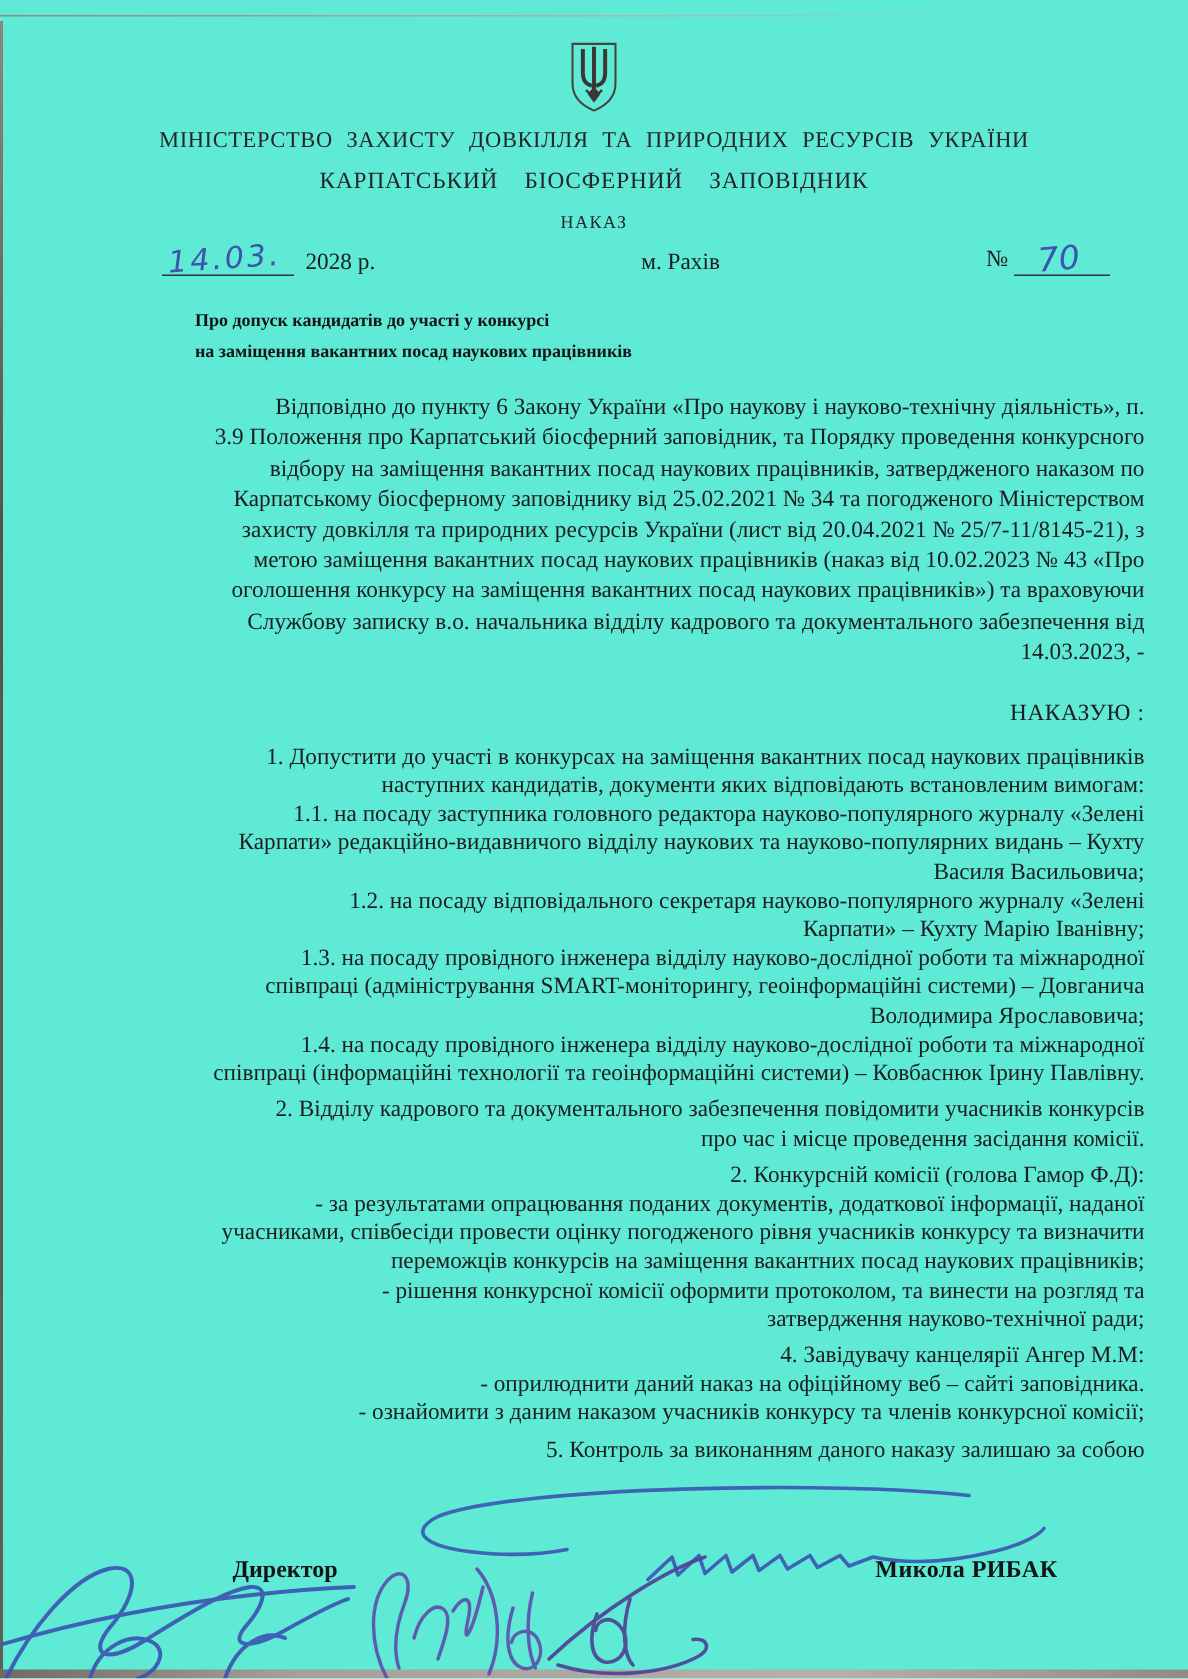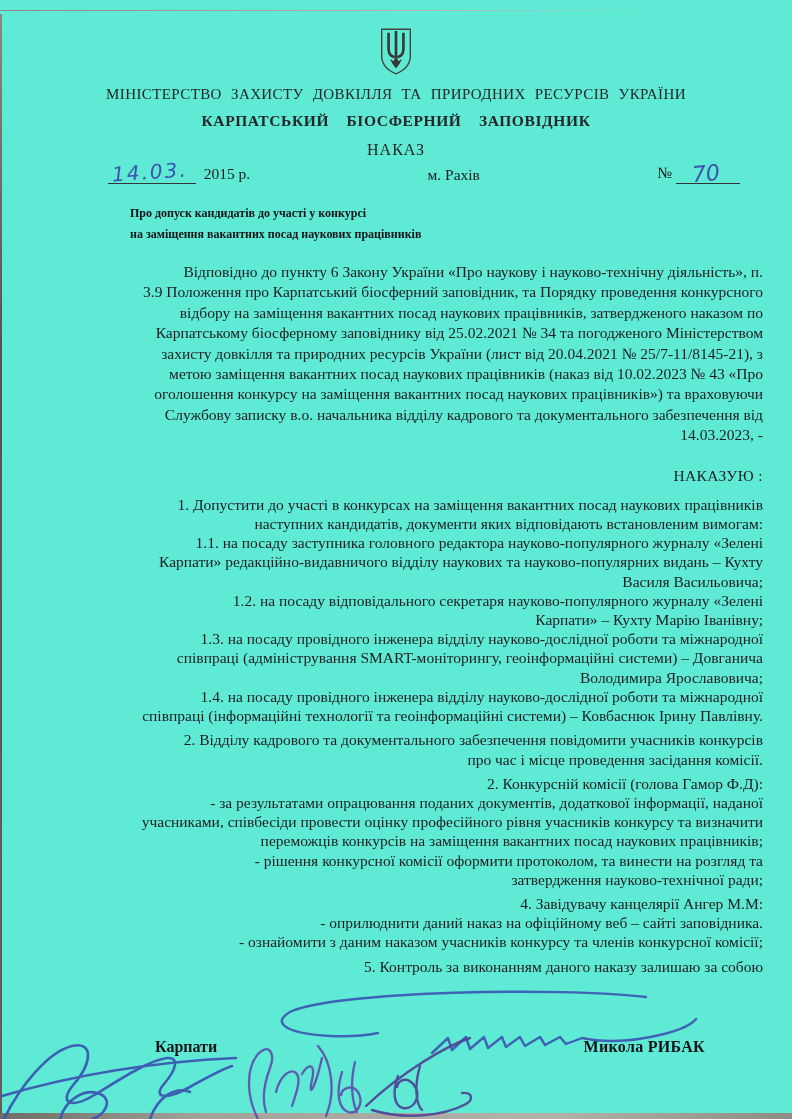--- a/index.html
+++ b/index.html
@@ -18,22 +18,22 @@
     background:linear-gradient(to right,#8d8a81,#b5b2a9 60%,rgba(200,198,190,0));}
   .scan-bottom{position:absolute;left:0;right:0;bottom:0;height:6px;
     background:linear-gradient(to right,#6e6c65,#a3a19a 25%,#b3b1aa 70%,#8e8c85);}
   
   .emblem{position:absolute;top:27px;left:50%;transform:translateX(-50%);
     width:35px;height:49px;}
   .emblem svg{width:100%;height:100%;display:block;}
   
   .hdr{position:absolute;left:0;right:0;text-align:center;color:#26262a;}
   .ministry{top:86px;font-size:15px;letter-spacing:.4px;word-spacing:5px;}
-  .org{top:112px;font-size:15.5px;word-spacing:13px;letter-spacing:.6px;font-weight:bold;}
-  .doctype{top:141px;font-size:16px;letter-spacing:1px;}
+  .org{top:112px;font-size:15.5px;word-spacing:13px;letter-spacing:.6px;}
+  .doctype{top:141px;font-size:12px;letter-spacing:1px;}
   
   .dateline{position:absolute;top:160px;left:108px;right:52px;
     display:flex;justify-content:space-between;align-items:flex-end;
     font-size:15.5px;}
   .u-line{display:inline-block;border-bottom:1.6px solid #33333a;
     padding:0 8px 1px 4px;min-width:62px;text-align:center;line-height:1;}
   .u-line.num{min-width:52px;}
   .hand{font-family:"DejaVu Sans",sans-serif;font-style:italic;
     color:#3d53ad;display:inline-block;}
   .hand-date{font-size:20px;letter-spacing:2px;transform:rotate(-4deg);}
@@ -81,21 +81,21 @@
       <path d="M23,62 Q33,74 43,62" fill="none" stroke="#3a3834" stroke-width="3"></path>
     </svg>
   </div>
 
   <div class="hdr ministry">МІНІСТЕРСТВО ЗАХИСТУ ДОВКІЛЛЯ ТА ПРИРОДНИХ РЕСУРСІВ УКРАЇНИ</div>
   <div class="hdr org">КАРПАТСЬКИЙ БІОСФЕРНИЙ ЗАПОВІДНИК</div>
   <div class="hdr doctype">НАКАЗ</div>
 
   <div class="dateline">
     <div>
-      <span class="u-line"><span class="hand hand-date">14.03.</span></span><span class="dl-year">2015 р.</span>
+      <span class="u-line"><span class="hand hand-date">14.03.</span></span><span class="dl-year">2028 р.</span>
     </div>
     <div>м. Рахів</div>
     <div>
       <span>№</span>
       <span class="u-line num"><span class="hand hand-num">70</span></span>
     </div>
   </div>
 
   <main>
     <div class="subject">Про допуск кандидатів  до участі у конкурсі</div>
@@ -105,30 +105,30 @@
 
     <p class="para order-word">НАКАЗУЮ :</p>
 
     <p class="para j">1. Допустити до участі в конкурсах на заміщення вакантних посад наукових працівників наступних кандидатів, документи яких відповідають встановленим вимогам:</p>
     <p class="para j">1.1. на посаду заступника головного редактора науково-популярного журналу «Зелені Карпати» редакційно-видавничого відділу наукових та науково-популярних видань – Кухту Василя Васильовича;</p>
     <p class="para j">1.2. на посаду відповідального секретаря науково-популярного журналу «Зелені Карпати» – Кухту Марію Іванівну;</p>
     <p class="para j">1.3. на посаду провідного інженера відділу науково-дослідної роботи та міжнародної співпраці (адміністрування SMART-моніторингу, геоінформаційні системи) – Довганича Володимира Ярославовича;</p>
     <p class="para j">1.4. на посаду провідного інженера відділу науково-дослідної роботи та міжнародної співпраці (інформаційні технології та геоінформаційні системи) – Ковбаснюк Ірину Павлівну.</p>
     <p class="para j mt-sm">2. Відділу кадрового та документального забезпечення повідомити учасників конкурсів про час і місце проведення засідання комісії.</p>
     <p class="para mt-sm">2. Конкурсній комісії (голова Гамор Ф.Д):</p>
-    <p class="para j">- за результатами опрацювання поданих документів, додаткової інформації, наданої учасниками, співбесіди провести оцінку професійного рівня учасників конкурсу та визначити переможців конкурсів на заміщення вакантних посад наукових працівників;</p>
+    <p class="para j">- за результатами опрацювання поданих документів, додаткової інформації, наданої учасниками, співбесіди провести оцінку погодженого рівня учасників конкурсу та визначити переможців конкурсів на заміщення вакантних посад наукових працівників;</p>
     <p class="para j">- рішення конкурсної комісії оформити протоколом, та винести на розгляд та затвердження науково-технічної ради;</p>
     <p class="para mt-sm sub4">4.  Завідувачу канцелярії Ангер М.М:</p>
     <p class="para sub4c">- оприлюднити даний наказ на офіційному веб – сайті заповідника.</p>
     <p class="para sub4b">-  ознайомити з даним наказом учасників конкурсу та членів конкурсної комісії;</p>
     <p class="para mt-sm">5. Контроль за виконанням даного наказу залишаю за собою</p>
   </main>
 
   <div class="sig-row">
-    <span class="sig-title">Карпати</span>
+    <span class="sig-title">Директор</span>
     <span class="sig-name">Микола РИБАК</span>
   </div>
 
   <div class="ink">
     <svg viewBox="0 0 792 1119" xmlns="http://www.w3.org/2000/svg">
 
       <g stroke="#3b55b2" stroke-width="2.4" fill="none" stroke-linecap="round" stroke-linejoin="round" opacity="0.9">
         <path d="M646,997 C560,987 340,991 292,1011 C272,1021 280,1033 330,1036 C352,1037 368,1035 378,1033"></path>
         <path d="M432,1053 L448,1038 L452,1050 L466,1037 L470,1049 L484,1037 L488,1048 L502,1037 L506,1047 L520,1037 L525,1046 L540,1037 L545,1045 L560,1037 L566,1044 L582,1038 C610,1044 640,1040 664,1034 C680,1030 692,1024 696,1019"></path>
       </g>

